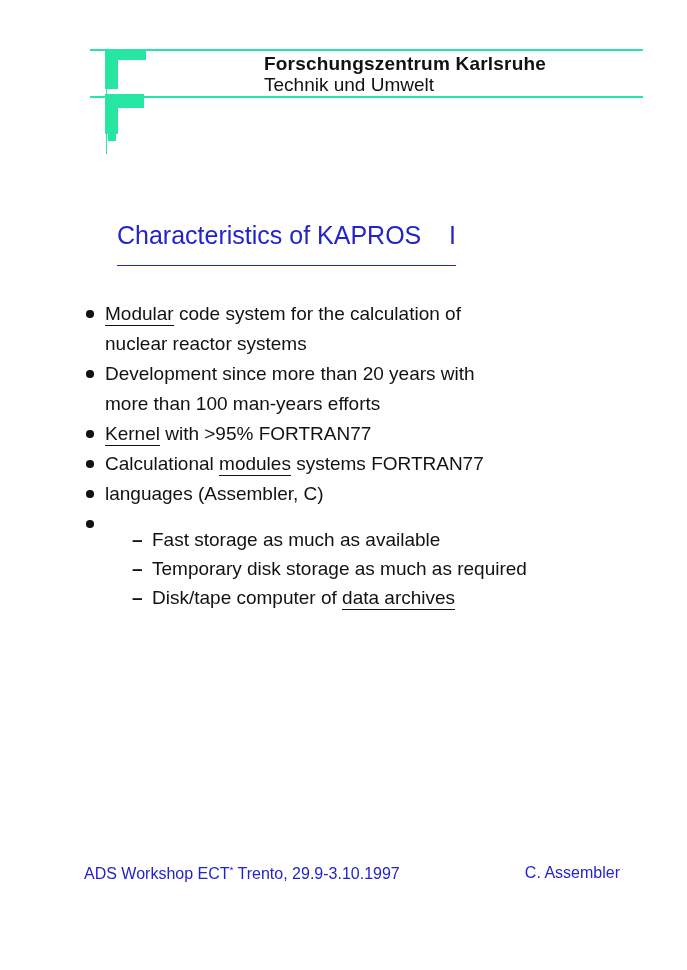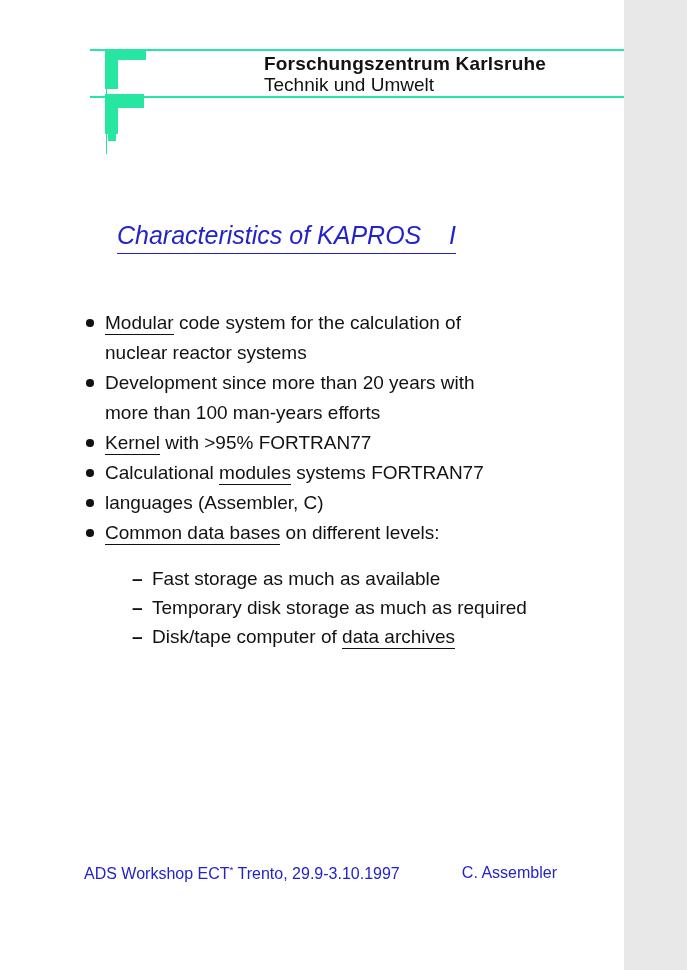--- a/index.html
+++ b/index.html
@@ -4,46 +4,46 @@
 <style>
   :root{
     --teal:#27e6a2;
     --blue:#2323cb;
     --ink:#121212;
     --paper:#ffffff;
   }
   html,body{margin:0;padding:0;background:#e8e8e8;}
   .page{
     position:relative;
-    width:624px;height:970px;
+    width:687px;height:970px;
     background:var(--paper);
     font-family:"Liberation Sans","DejaVu Sans",sans-serif;
     color:var(--ink);
     overflow:hidden;
   }
   
   .hline{position:absolute;height:1.5px;background:var(--teal);}
   .hline1{left:90px;top:49px;width:553px;}
   .hline2{left:90px;top:96px;width:553px;}
   .lg{position:absolute;background:var(--teal);}
   .lg-u-arm{left:105px;top:51px;width:41px;height:9px;}
   .lg-u-bar{left:105px;top:51px;width:13px;height:38px;}
   .lg-l-arm{left:105px;top:94px;width:39px;height:14px;}
   .lg-l-bar{left:105px;top:94px;width:13px;height:40px;}
   .lg-l-tail{left:108px;top:134px;width:8px;height:7px;}
   .lg-hair{left:106px;top:49px;width:1px;height:105px;}
   .org{position:absolute;left:264px;top:53px;line-height:21px;font-size:19px;}
   .org-name{font-weight:bold;letter-spacing:0.2px;}
   
   .title{position:absolute;left:117px;top:221px;margin:0;font-size:25px;font-weight:normal;color:var(--blue);}
-  .title-text{white-space:pre;border-bottom:1.7px solid currentColor;padding-bottom:4px;font-style:italic;}
+  .title-text{white-space:pre;border-bottom:1.7px solid currentColor;padding-bottom:16px;}
   
   .bullets{position:absolute;left:86px;top:291px;width:540px;font-size:19px;line-height:30px;}
   .bullet{display:flex;align-items:flex-start;}
-  .bullet:first-child{margin-top:17px;}
+  .bullet:first-child{margin-top:8px;}
   .dot{position:relative;width:19px;flex:none;height:30px;}
   .dot::before{content:"";position:absolute;left:0;top:11px;width:7.5px;height:7.5px;border-radius:50%;background:var(--ink);}
   .btext{flex:1;min-width:0;}
   .jline{text-align:justify;text-align-last:justify;}
   .u{border-bottom:1.6px solid currentColor;padding-bottom:1px;}
   .sublist{margin-top:16px;line-height:29px;}
   .subitem{display:flex;align-items:flex-start;margin-left:27px;}
   .dash{width:20px;flex:none;font-weight:bold;}
   .stext{flex:1;min-width:0;}
   
@@ -107,21 +107,20 @@
       </div>
       <div class="bullet">
         <span class="dot"></span>
         <div class="btext">
           <div class="bline"><span class="seg">languages (Assembler, C)</span></div>
         </div>
       </div>
       <div class="bullet">
         <span class="dot"></span>
         <div class="btext">
-          <div class="bline"><span class="u">Common&nbsp;data&nbsp;bases</span><span class="seg"> on different levels:</span></div>
           <div class="sublist">
             <div class="subitem">
               <span class="dash">–</span>
               <div class="stext"><span class="seg">Fast storage as much as available</span></div>
             </div>
             <div class="subitem">
               <span class="dash">–</span>
               <div class="stext"><span class="seg">Temporary disk storage as much as required</span></div>
             </div>
             <div class="subitem">

